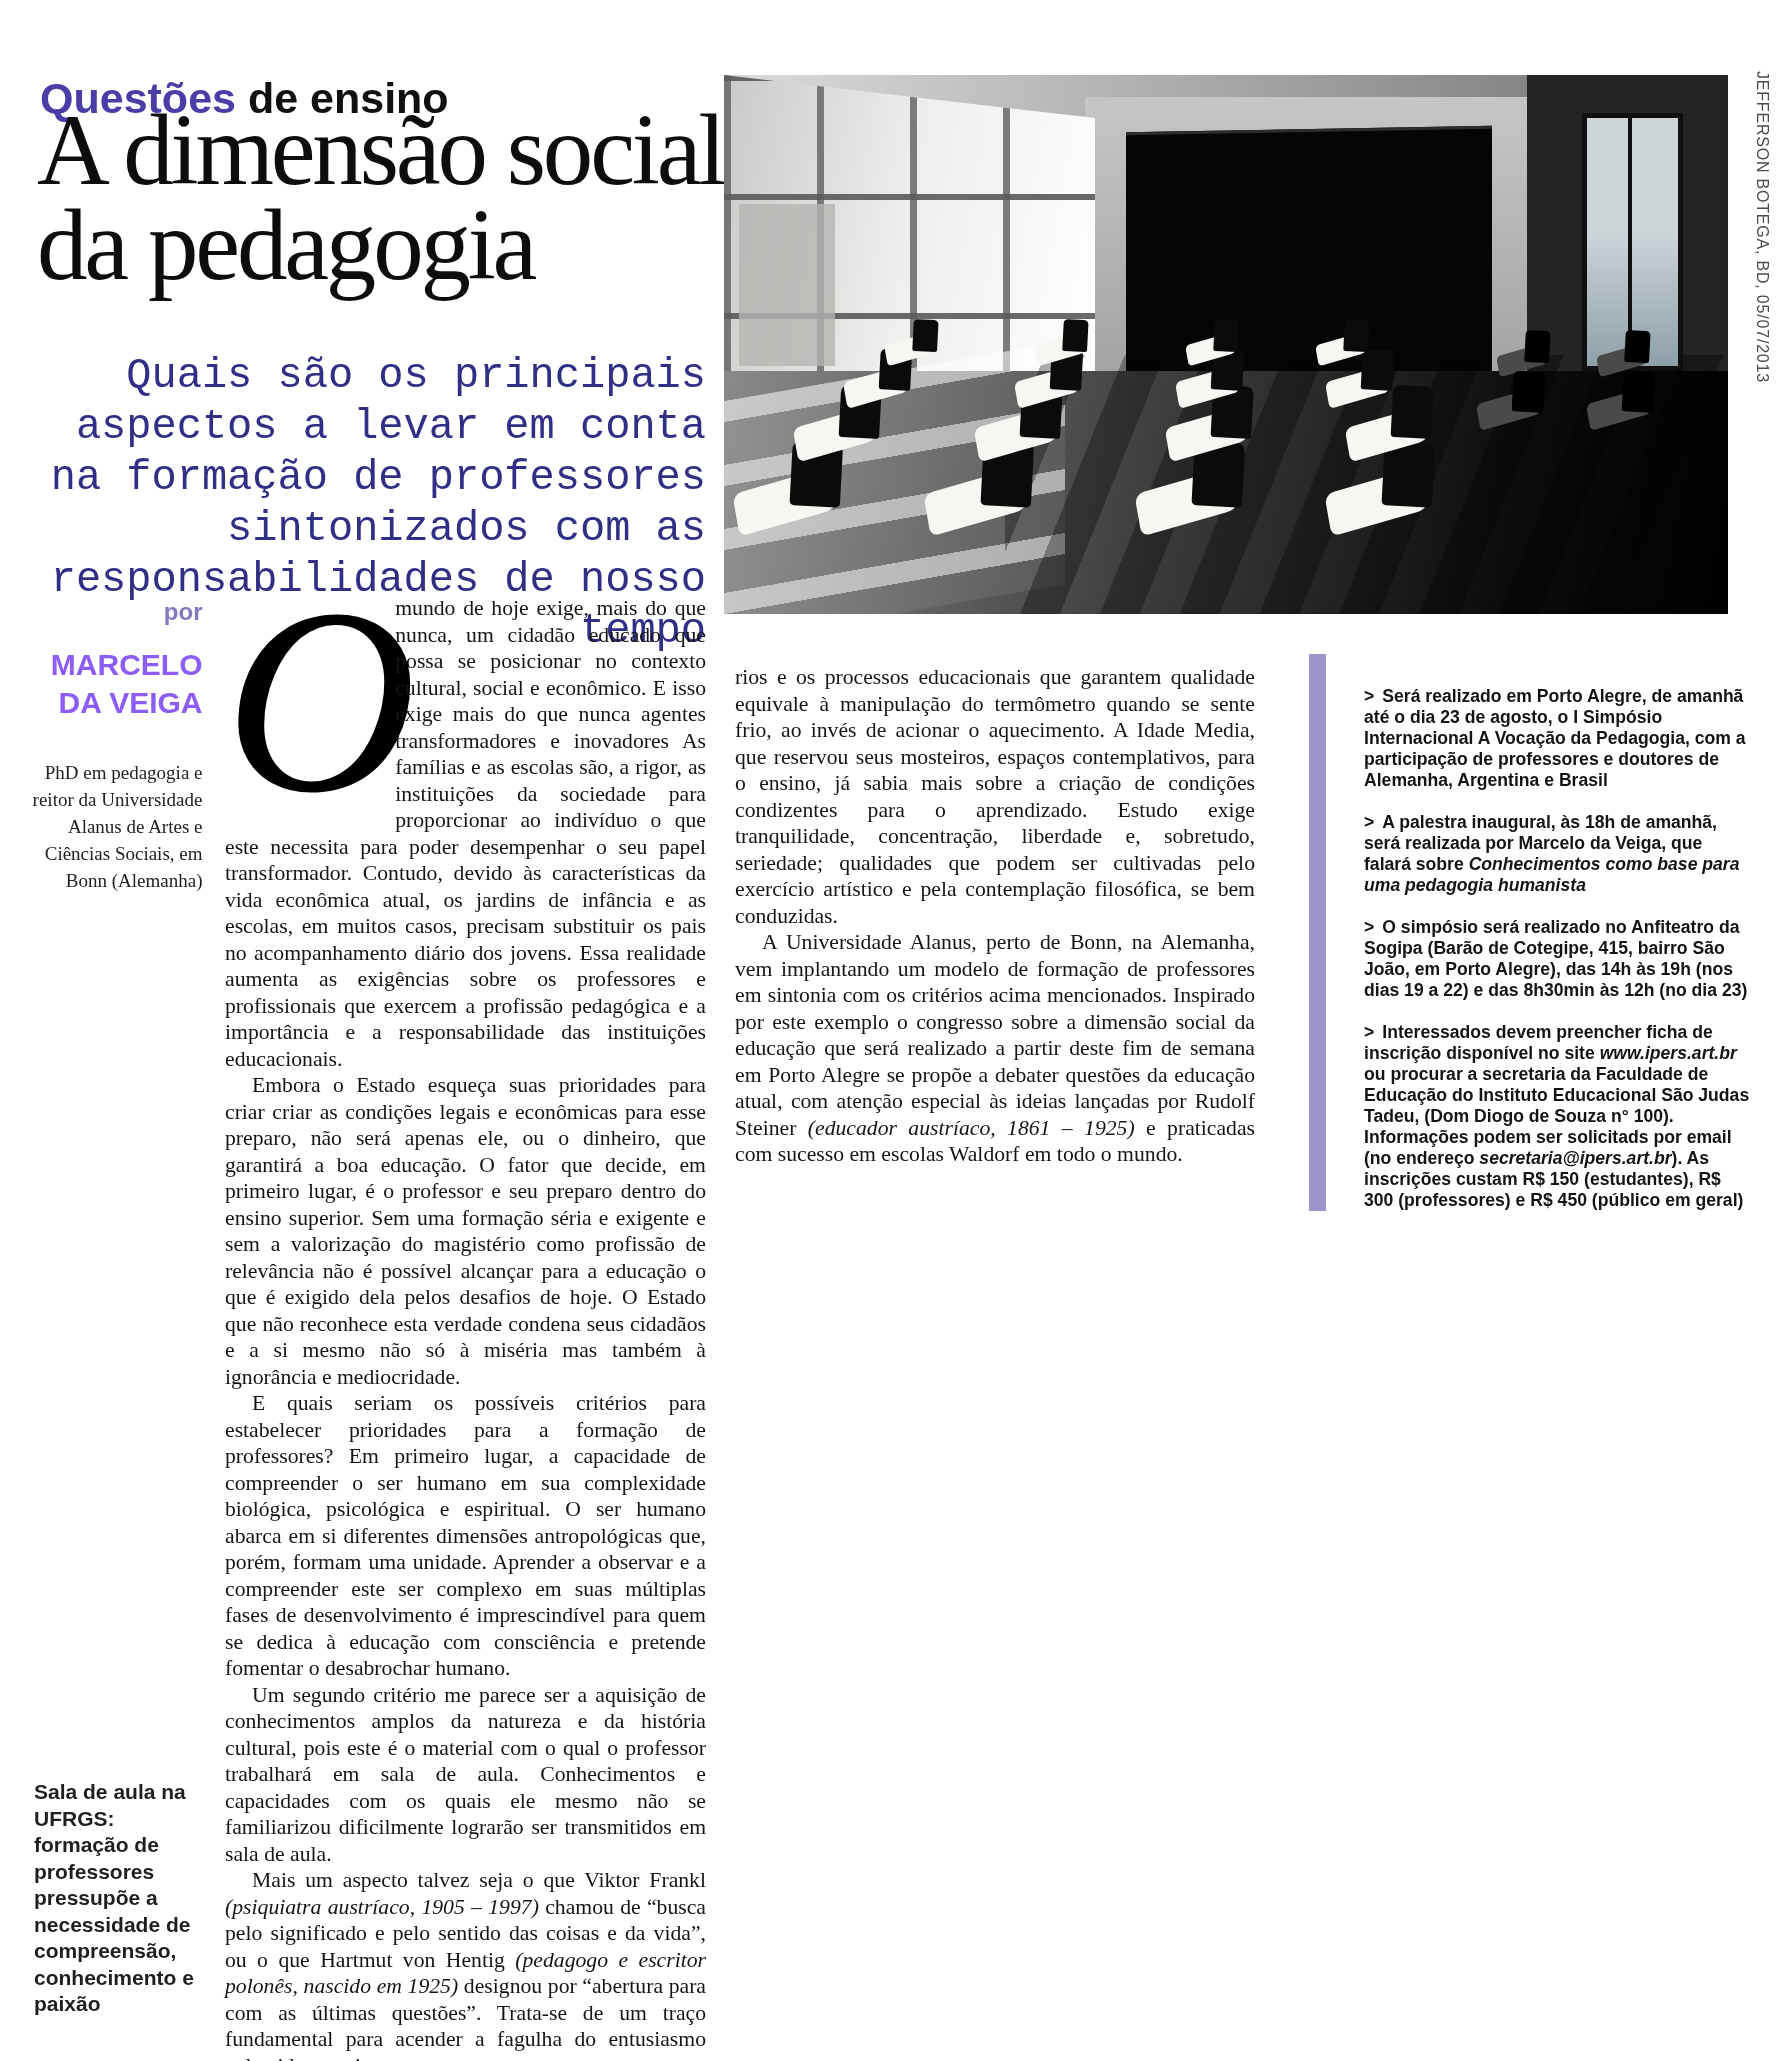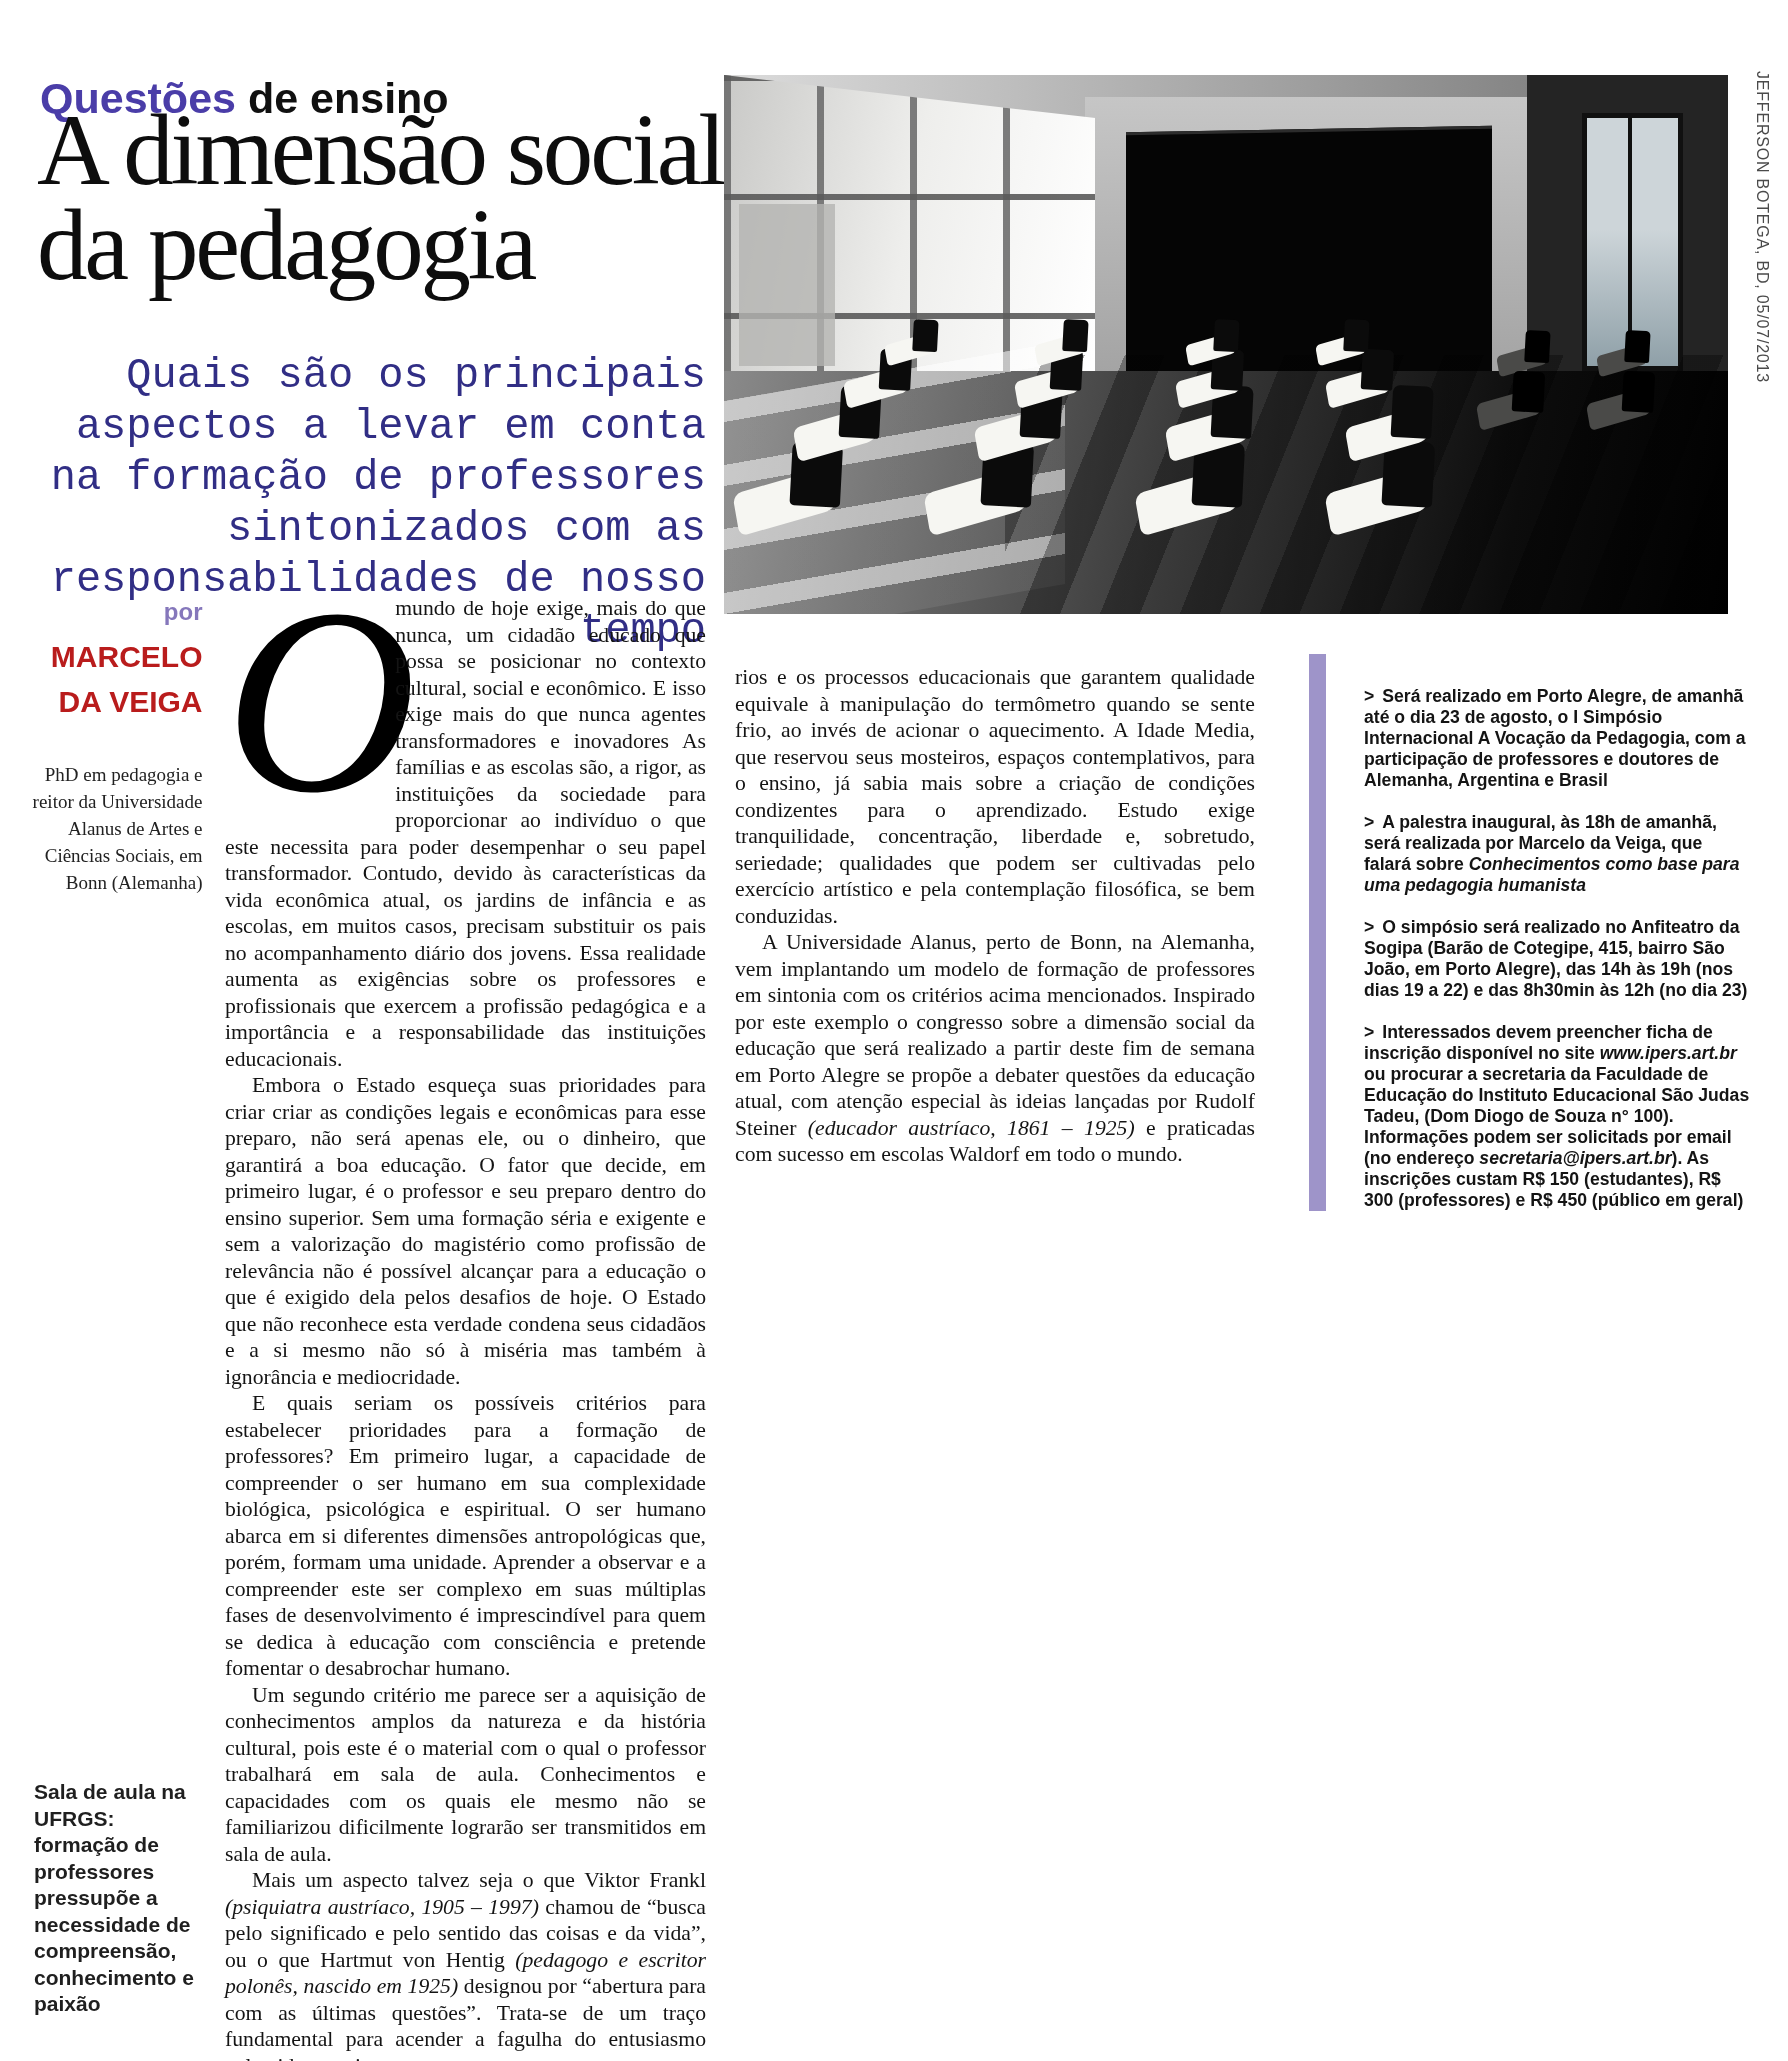--- a/index.html
+++ b/index.html
@@ -17,21 +17,21 @@
             font-size:101px;line-height:95px;letter-spacing:-3.2px;color:#0d0d0d;}
   .subhead{left:40px;top:351px;width:666px;margin:0;text-align:right;
            font-family:Liberation Mono, monospace;font-size:42px;
            line-height:51px;color:#312e85;}
 
   
   .byline{left:30.5px;top:598px;width:172px;text-align:right;}
   .by-pre{font-family:"Liberation Sans",sans-serif;font-weight:bold;
           font-size:24px;color:#8577bb;display:block;}
   .by-name{font-family:"Liberation Sans",sans-serif;font-weight:bold;
-           font-size:30px;line-height:45px;color:#b91c1c;display:block;margin-top:8px;}
+           font-size:30px;line-height:38px;color:#8b5cf6;display:block;margin-top:20px;}
   .by-bio{font-family:"Liberation Serif",serif;font-size:19px;line-height:27px;
           color:#222;display:block;margin-top:37px;}
 
   
   .col{text-align:justify;font-size:21.7px;line-height:26.5px;color:#141414;}
   .col p{margin:0;text-indent:27px;}
   .col p.nofirst{text-indent:0;}
   .col1{left:225px;top:595px;width:481px;height:1460px;}
   .col2{left:735px;top:664px;width:520px;height:513px;}
   .dropcap{float:left;width:159px;height:210px;margin:4.8px 11.2px 0 0;

